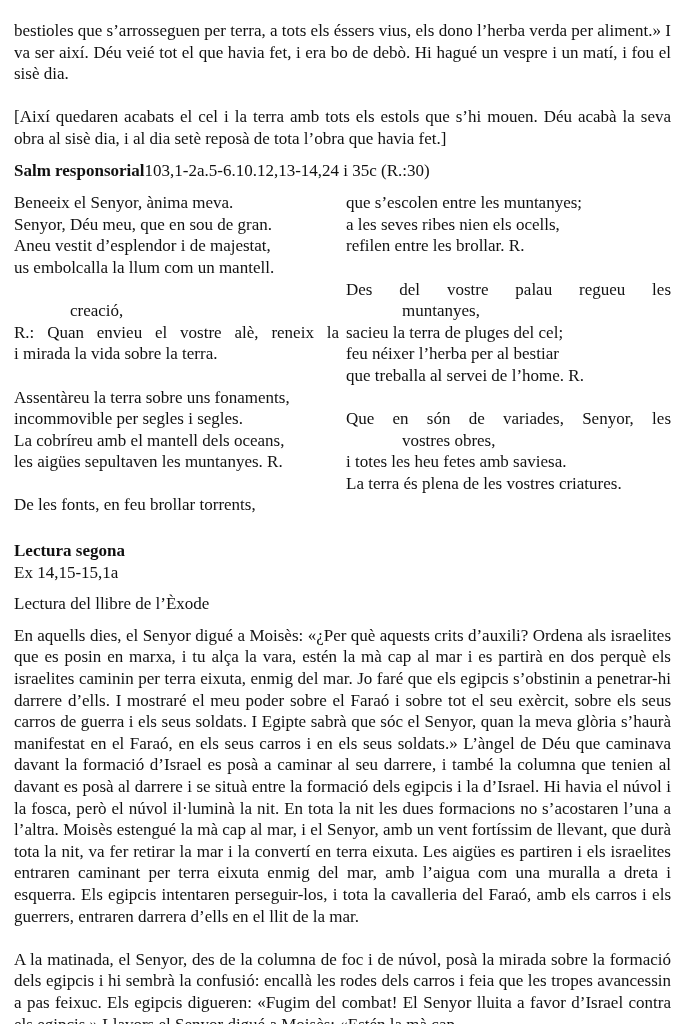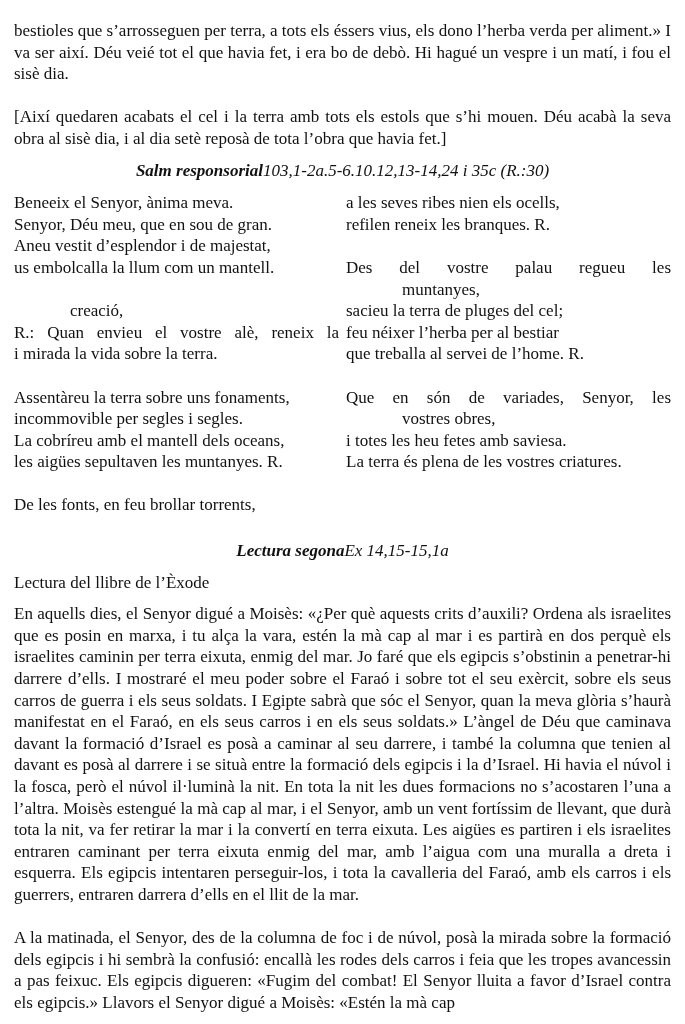--- a/index.html
+++ b/index.html
@@ -23,26 +23,25 @@
   }
   .intro-p {
     margin: 0;
     text-align: justify;
   }
   .intro-p + .intro-p {
     margin-top: 21.6px;
   }
   .heading-row {
     display: flex;
-    justify-content: center;
+    justify-content: flex-start;
     align-items: baseline;
-    font-style: italic;
   }
   .heading-row.psalm-head { margin-top: 10px; }
-  .heading-row.reading-head { margin-top: 24px; }
+  .heading-row.reading-head { margin-top: 24px; flex-direction: column; }
   .heading-bold { font-weight: bold; }
   .reference { font-weight: normal; }
 
   .psalm-cols {
     display: flex;
     gap: 7px;
     margin-top: 11px;
   }
   .psalm-col { flex: 1 1 0; min-width: 0; }
   .stanza { margin: 0 0 21.6px 0; }
@@ -94,22 +93,23 @@
         <div class="pline">La cobríreu amb el mantell dels oceans,</div>
         <div class="pline">les aigües sepultaven les muntanyes. R.</div>
       </div>
       <div class="stanza">
         <div class="pline">De les fonts, en feu brollar torrents,</div>
       </div>
     </div>
 
     <div class="psalm-col">
       <div class="stanza">
+        <div class="pline">que s’escolen entre les muntanyes;</div>
         <div class="pline">a les seves ribes nien els ocells,</div>
-        <div class="pline">refilen reneix les branques. R.</div>
+        <div class="pline">refilen entre les brollar. R.</div>
       </div>
       <div class="stanza">
         <div class="pline spread">Des del vostre palau regueu les</div>
         <div class="pline indent">muntanyes,</div>
         <div class="pline">sacieu la terra de pluges del cel;</div>
         <div class="pline">feu néixer l’herba per al bestiar</div>
         <div class="pline">que treballa al servei de l’home. R.</div>
       </div>
       <div class="stanza">
         <div class="pline spread">Que en són de variades, Senyor, les</div>

